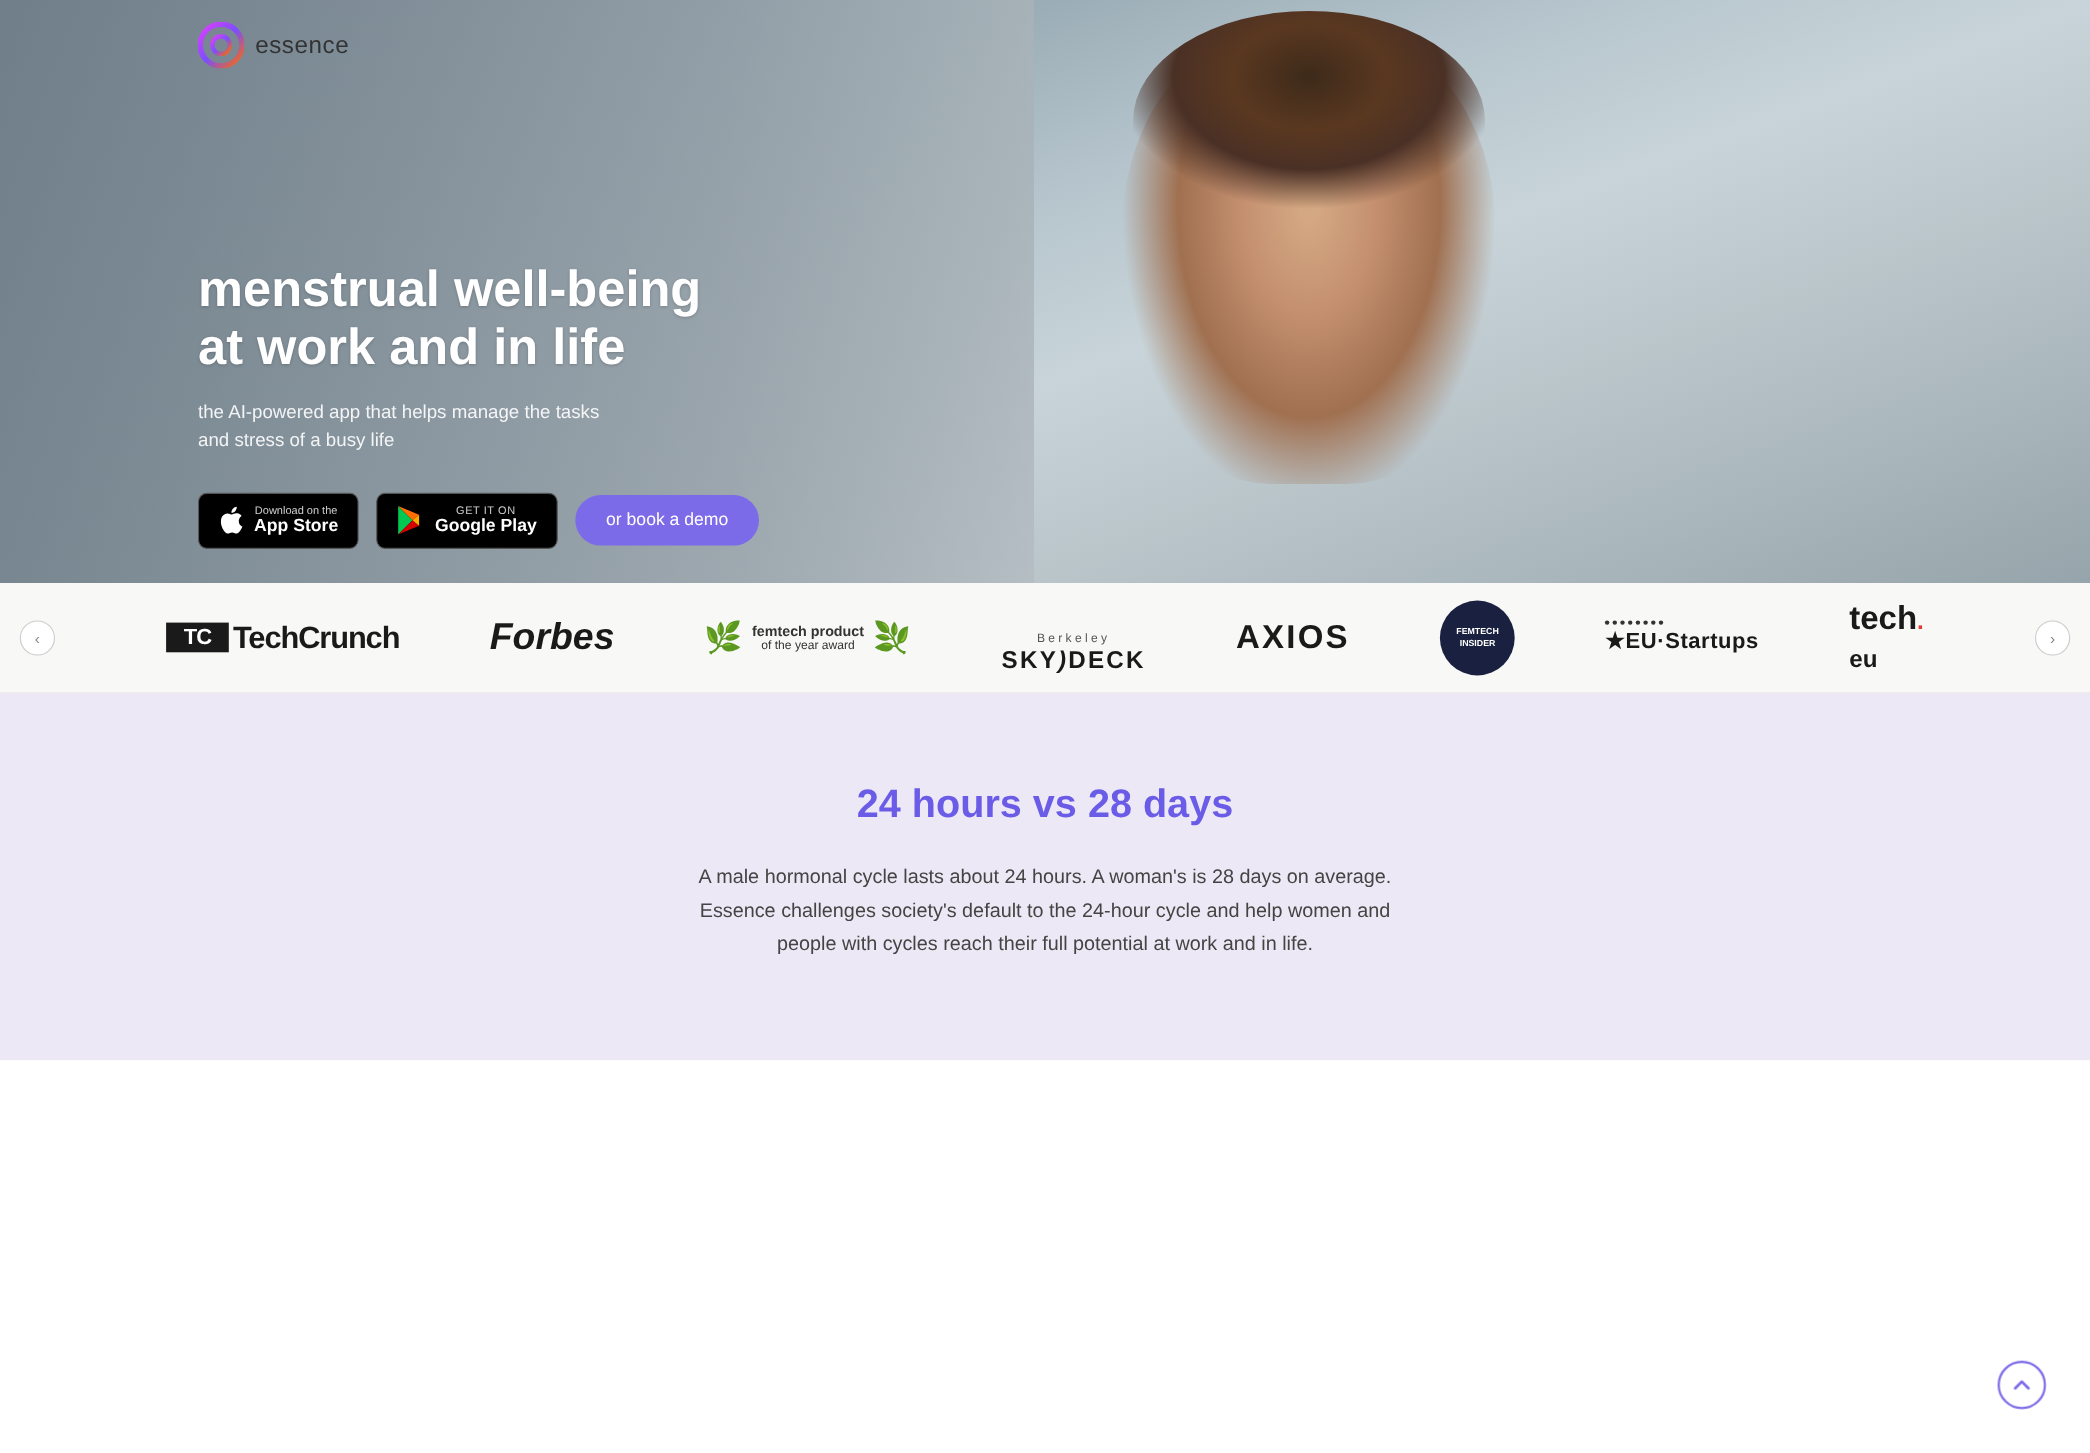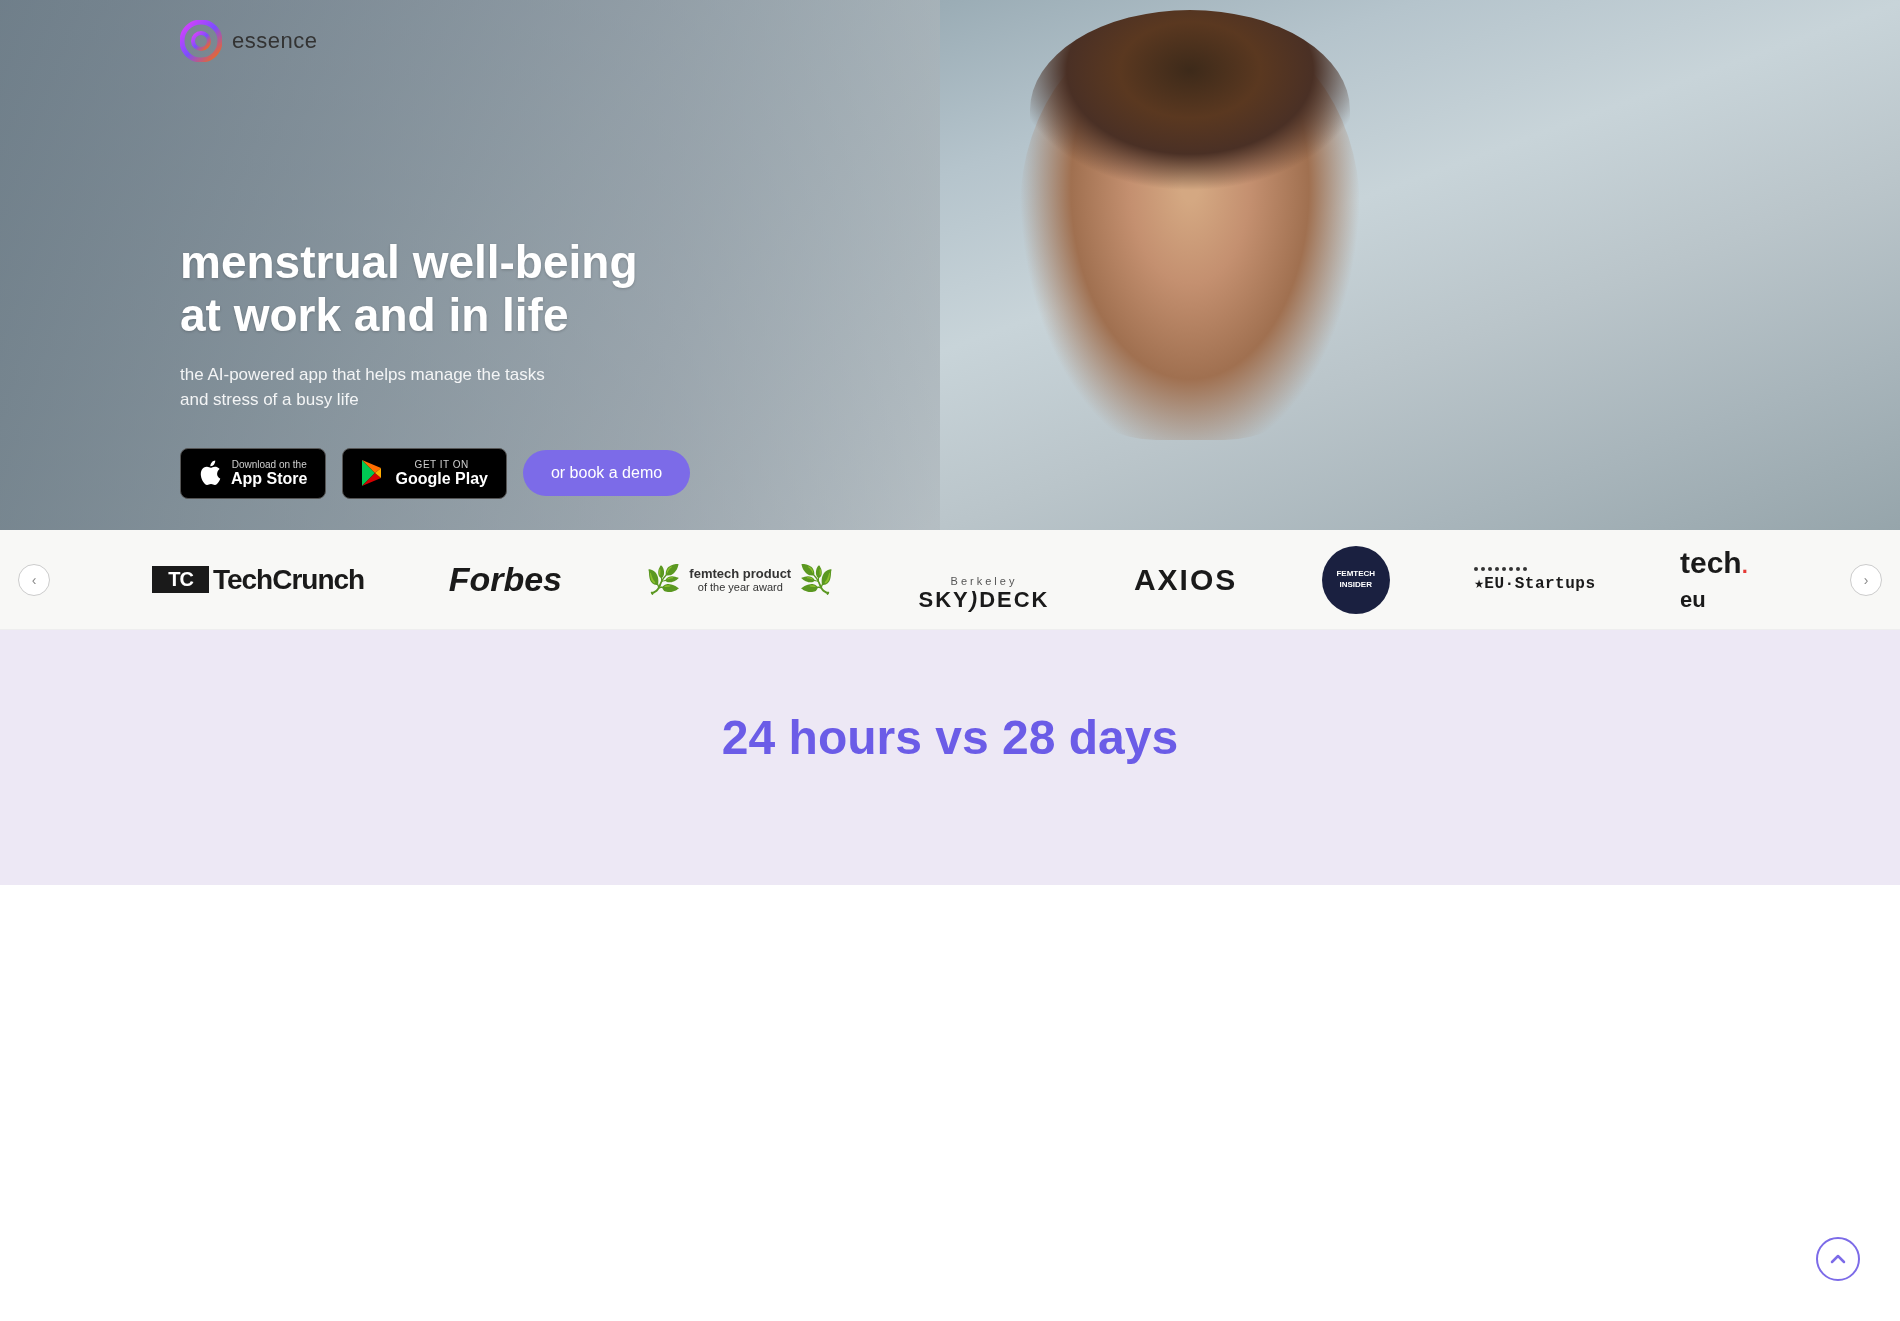--- a/index.html
+++ b/index.html
@@ -246,25 +246,24 @@
       flex-direction: column;
       align-items: center;
       justify-content: center;
       color: #fff;
       font-size: 8px;
       text-align: center;
       font-weight: 600;
       line-height: 1.3;
     }
     .press-eu {
-      font-size: 16px;
+      font-size: 20px;
       font-weight: 700;
       color: #1a1a1a;
       letter-spacing: 0.5px;
-      font-family: Liberation Mono, monospace;
     }
     .press-eu-dots {
       display: flex;
       gap: 3px;
       margin-bottom: 2px;
     }
     .press-eu-dot {
       width: 4px;
       height: 4px;
       border-radius: 50%;
@@ -279,21 +278,21 @@
       display: inline-block;
     }
 
     
     .stats-section {
       background: #ede8f5;
       padding: 80px 20px 90px;
       text-align: center;
     }
     .stats-title {
-      font-size: 48px;
+      font-size: 36px;
       font-weight: 700;
       color: #6b5ce7;
       margin-bottom: 30px;
     }
     .stats-text {
       font-size: 18px;
       color: #444;
       max-width: 680px;
       margin: 0 auto;
       line-height: 1.7;
@@ -489,19 +488,20 @@
         <span style="color:#1a1a1a; font-size:22px;">eu</span>
       </span>
     </div>
   </div>
 
   <button class="press-nav press-nav-right">›</button>
 </section>
 
 <section class="stats-section">
   <h2 class="stats-title">24 hours vs 28 days</h2>
+  <p class="stats-text">A male hormonal cycle lasts about 24 hours. A woman's is 28 days on average. Essence challenges society's default to the 24-hour cycle and help women and people with cycles reach their full potential at work and in life.</p>
 </section>
 
 <button class="scroll-up">
   <svg width="18" height="18" viewBox="0 0 18 18" fill="none" stroke="#7c6be8" stroke-width="2.5" stroke-linecap="round" stroke-linejoin="round">
     <polyline points="3,12 9,6 15,12"></polyline>
   </svg>
 </button>
 
 </body></html>

